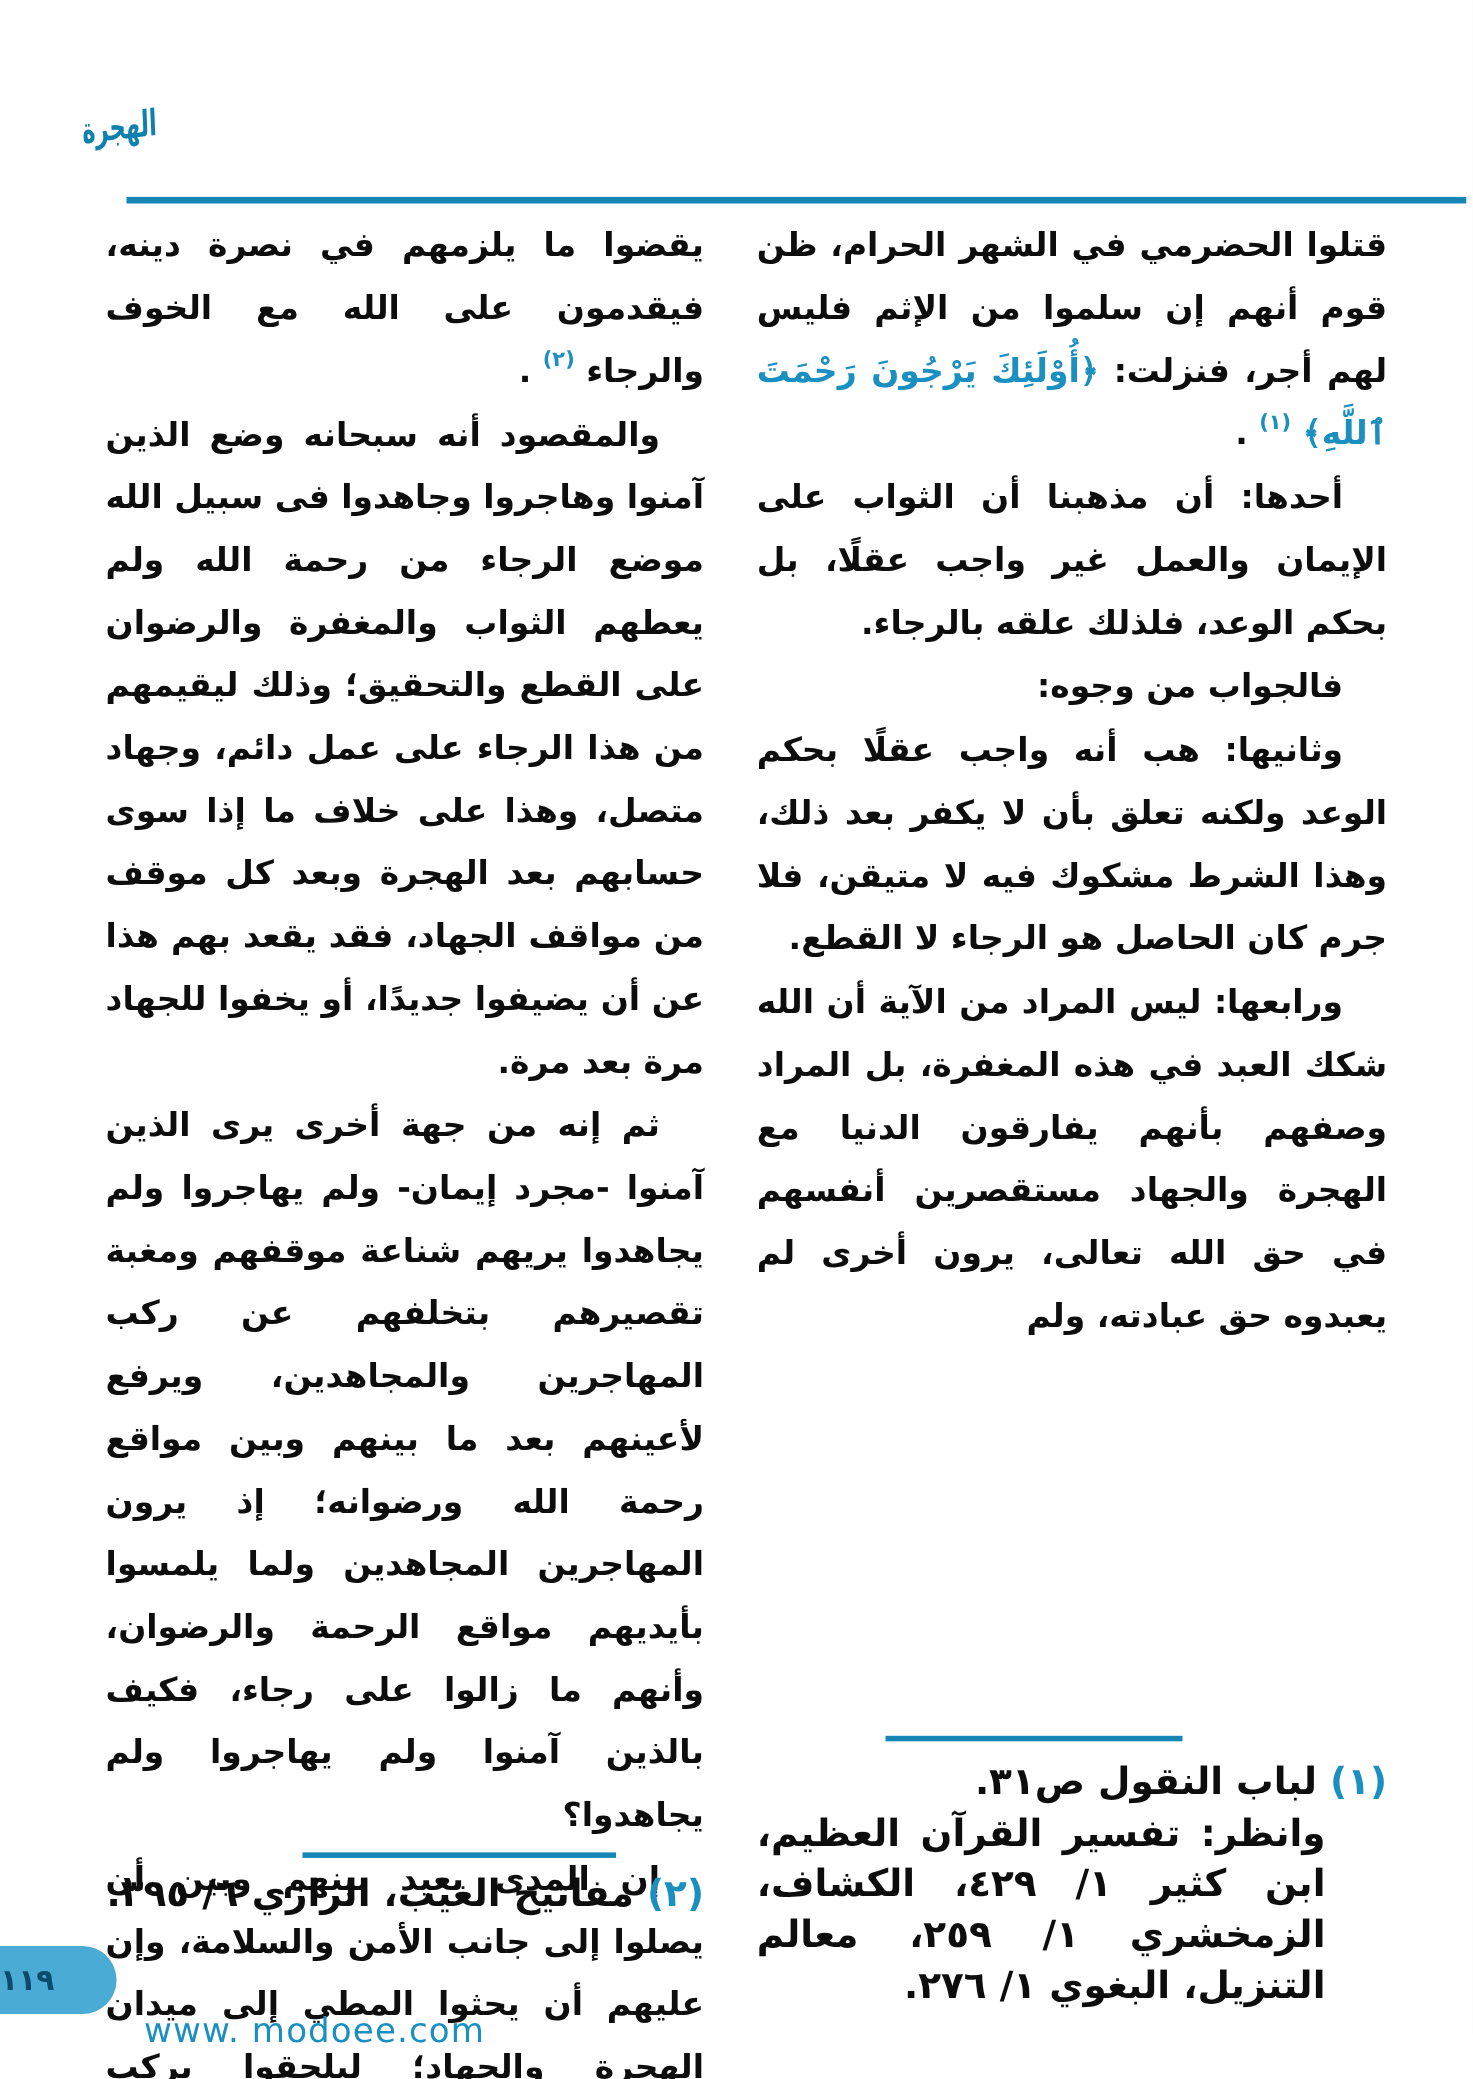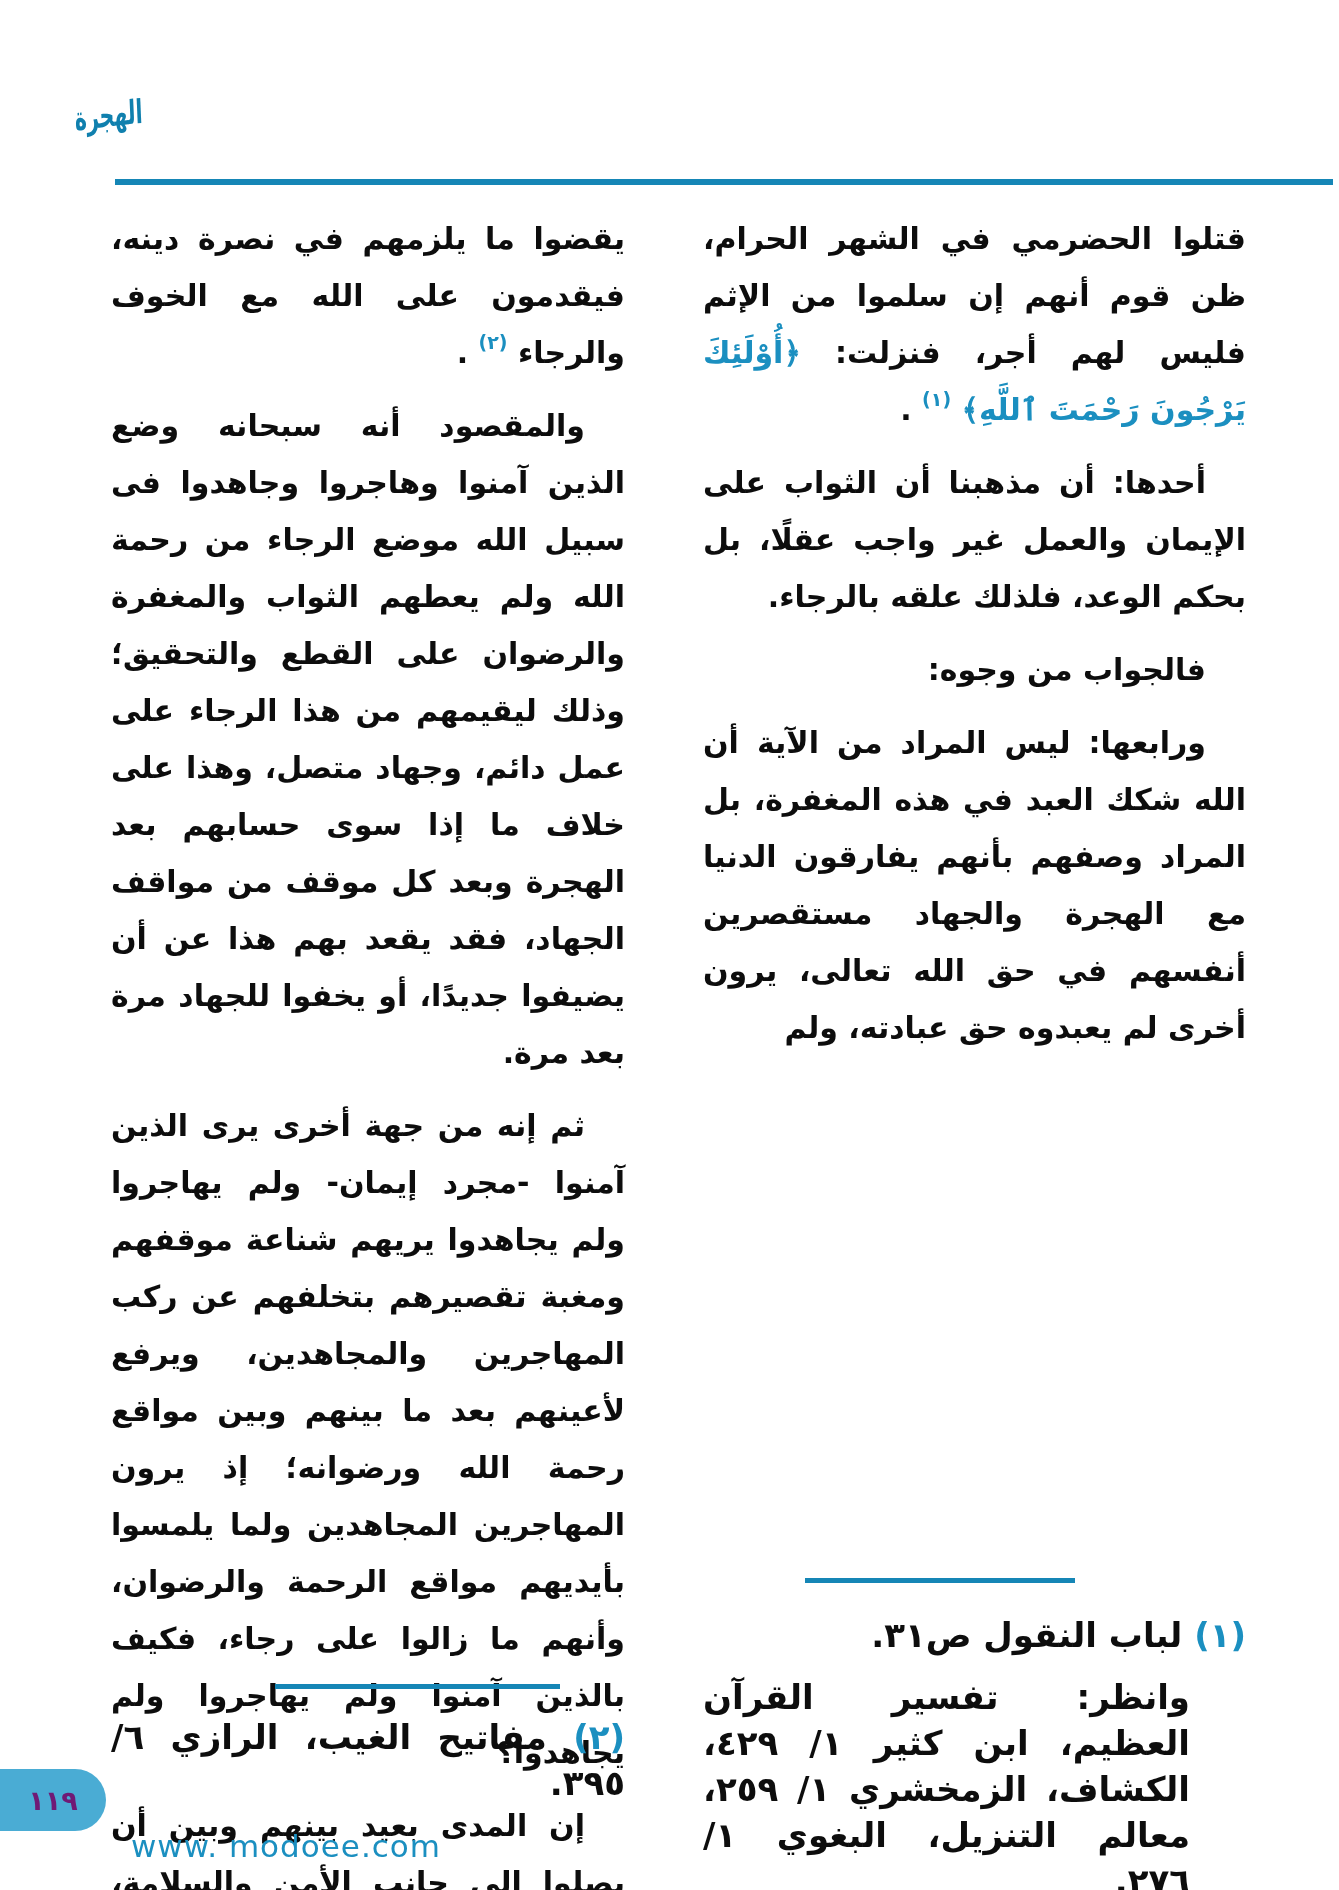--- a/index.html
+++ b/index.html
@@ -14,60 +14,61 @@
     transform:scaleX(.62) rotate(-4deg);transform-origin:left top;direction:rtl;
   }
   .header-rule{position:absolute;left:115px;top:179px;width:1218px;height:6px;background:#1586B6;}
   
   .body-col{
     position:absolute;top:194px;direction:rtl;text-align:justify;
     color:#0d0d0d;font-weight:bold;font-size:30px;line-height:57px;
   }
   .col-right{right:77px;width:575px;}
   .col-left{left:95px;width:546px;}
-  .para{margin:16px;text-indent:40px;}
+  .para{margin:1px;text-indent:40px;}
   .para.no-indent{text-indent:0;}
   .verse{color:#1B8FC0;}
   .fn-ref{color:#1B8FC0;font-size:19px;vertical-align:14px;line-height:0;font-weight:bold;}
   
   .fn-sep{position:absolute;height:5px;background:#1586B6;}
   .sep-right{top:1578px;left:805px;width:270px;}
   .sep-left{top:1684px;left:275px;width:285px;}
   .fn-block{
     position:absolute;direction:rtl;text-align:justify;color:#0d0d0d;
     font-weight:bold;font-size:34px;line-height:46px;
   }
   .fn-right{right:77px;width:575px;top:1596px;}
   .fn-left{left:95px;width:546px;top:1698px;}
   .fn-marker{color:#1B8FC0;}
   .fn-cont{padding-right:56px;}
   
   .page-badge{
     position:absolute;left:0;top:1769px;width:106px;height:62px;
-    background:#4AACD4;border-radius:0 31px 31px 0;color:#701a75;
-    display:flex;align-items:center;justify-content:center;
+    background:#4AACD4;border-radius:0 31px 31px 0;color:#0c4a6e;
+    display:flex;align-items:center;justify-content:flex-start;
     font-size:27px;font-weight:bold;
   }
   .site-url{
     position:absolute;left:131px;top:1828px;color:#1B8FC0;
     font-size:31px;letter-spacing:1px;
   }
 </style>
 </head>
 <body>
 
 <div class="page">
 
   <div class="ornament">الهجرة</div>
   <div class="header-rule"></div>
 
   <div class="body-col col-right">
     <p class="para no-indent"><span>قتلوا الحضرمي في الشهر الحرام، ظن قوم أنهم إن سلموا من الإثم فليس لهم أجر، فنزلت: </span><span class="verse">﴿أُوْلَئِكَ يَرْجُونَ رَحْمَتَ ٱللَّهِ﴾</span> <sup class="fn-ref">(١)</sup><span> .</span></p>
     <p class="para">أحدها: أن مذهبنا أن الثواب على الإيمان والعمل غير واجب عقلًا، بل بحكم الوعد، فلذلك علقه بالرجاء.</p>
     <p class="para">فالجواب من وجوه:</p>
+    <p class="para">وثانيها: هب أنه واجب عقلًا بحكم الوعد ولكنه تعلق بأن لا يكفر بعد ذلك، وهذا الشرط مشكوك فيه لا متيقن، فلا جرم كان الحاصل هو الرجاء لا القطع.</p>
     <p class="para">ورابعها: ليس المراد من الآية أن الله شكك العبد في هذه المغفرة، بل المراد وصفهم بأنهم يفارقون الدنيا مع الهجرة والجهاد مستقصرين أنفسهم في حق الله تعالى، يرون أخرى لم يعبدوه حق عبادته، ولم</p>
   </div>
 
   <div class="body-col col-left">
     <p class="para no-indent"><span>يقضوا ما يلزمهم في نصرة دينه، فيقدمون على الله مع الخوف والرجاء</span> <sup class="fn-ref">(٢)</sup><span> .</span></p>
     <p class="para">والمقصود أنه سبحانه وضع الذين آمنوا وهاجروا وجاهدوا فى سبيل الله موضع الرجاء من رحمة الله ولم يعطهم الثواب والمغفرة والرضوان على القطع والتحقيق؛ وذلك ليقيمهم من هذا الرجاء على عمل دائم، وجهاد متصل، وهذا على خلاف ما إذا سوى حسابهم بعد الهجرة وبعد كل موقف من مواقف الجهاد، فقد يقعد بهم هذا عن أن يضيفوا جديدًا، أو يخفوا للجهاد مرة بعد مرة.</p>
     <p class="para">ثم إنه من جهة أخرى يرى الذين آمنوا -مجرد إيمان- ولم يهاجروا ولم يجاهدوا يريهم شناعة موقفهم ومغبة تقصيرهم بتخلفهم عن ركب المهاجرين والمجاهدين، ويرفع لأعينهم بعد ما بينهم وبين مواقع رحمة الله ورضوانه؛ إذ يرون المهاجرين المجاهدين ولما يلمسوا بأيديهم مواقع الرحمة والرضوان، وأنهم ما زالوا على رجاء، فكيف بالذين آمنوا ولم يهاجروا ولم يجاهدوا؟</p>
     <p class="para">إن المدى بعيد بينهم وبين أن يصلوا إلى جانب الأمن والسلامة، وإن عليهم أن يحثوا المطي إلى ميدان الهجرة والجهاد؛ ليلحقوا بركب المهاجرين المجاهدين، وليكونوا</p>
   </div>
 

